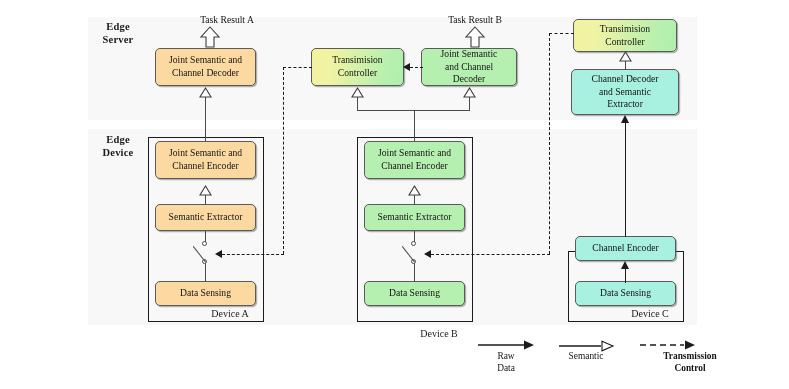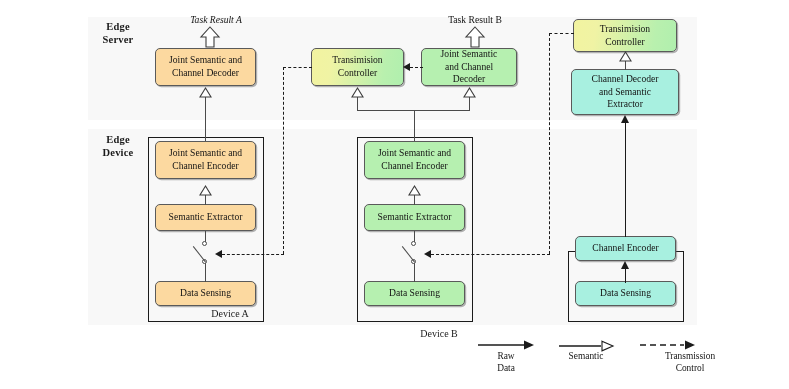--- a/index.html
+++ b/index.html
@@ -167,21 +167,21 @@
 
   <div class="tier-label" style="left:90px; top:20px; width:56px;">
     <div>Edge</div>
     <div>Server</div>
   </div>
   <div class="tier-label" style="left:90px; top:133px; width:56px;">
     <div>Edge</div>
     <div>Device</div>
   </div>
 
-  <div class="callout" style="left:161px; top:14px; width:110px;font-style:italic;">Task Result A</div>
+  <div class="callout" style="left:172px; top:14px; width:110px;">Task Result A</div>
   <div class="block-arrow-up" style="left:200px; top:26px;">
     <svg width="20" height="22" viewBox="0 0 20 22">
       <polygon points="10,1 19,11 14,11 14,21 6,21 6,11 1,11" fill="#ffffff" stroke="#3c3c3c" stroke-width="1.1" stroke-linejoin="miter"></polygon>
     </svg>
   </div>
 
   <div class="callout" style="left:420px; top:14px; width:110px;">Task Result B</div>
   <div class="block-arrow-up" style="left:465px; top:26px;">
     <svg width="20" height="22" viewBox="0 0 20 22">
       <polygon points="10,1 19,11 14,11 14,21 6,21 6,11 1,11" fill="#ffffff" stroke="#3c3c3c" stroke-width="1.1" stroke-linejoin="miter"></polygon>
@@ -206,20 +206,21 @@
   <div class="block fill-orange" style="left:155px; top:281px; width:101px; height:25px;">Data Sensing</div>
 
   <div class="device-box" style="left:357px; top:137px; width:116px; height:185px;"></div>
   <div class="device-caption" style="left:357px; top:328px; width:116px;">Device B</div>
 
   <div class="block fill-green" style="left:364px; top:141px; width:101px; height:38px;">Joint Semantic and Channel Encoder</div>
   <div class="block fill-green" style="left:364px; top:204px; width:101px; height:27px;">Semantic Extractor</div>
   <div class="block fill-green" style="left:364px; top:281px; width:101px; height:25px;">Data Sensing</div>
 
   <div class="device-box" style="left:568px; top:251px; width:116px; height:71px;"></div>
+  <div class="device-caption" style="left:568px; top:308px; width:116px;">Device C</div>
 
   <div class="block fill-cyan" style="left:575px; top:236px; width:101px; height:25px;">Channel Encoder</div>
   <div class="block fill-cyan" style="left:575px; top:281px; width:101px; height:25px;">Data Sensing</div>
 
   <div class="vline" style="left:205px; top:96px; height:45px;"></div>
   <div class="hollow-tri-up" style="left:199px; top:87px;">
     <svg width="13" height="11" viewBox="0 0 13 11">
       <polygon points="6.5,1 12,10 1,10" fill="#ffffff" stroke="#3c3c3c" stroke-width="1.1"></polygon>
     </svg>
   </div>
@@ -315,18 +316,18 @@
   <div class="legend-caption" style="left:531px; top:350px;">
     <div>Semantic</div>
   </div>
 
   <div class="legend-item" style="left:640px; top:340px;">
     <svg width="56" height="10" viewBox="0 0 56 10">
       <line x1="0" y1="5" x2="44" y2="5" stroke="#1b1b1b" stroke-width="1.6" stroke-dasharray="6,4"></line>
       <polygon points="45,0.6 55,5 45,9.4" fill="#1b1b1b"></polygon>
     </svg>
   </div>
-  <div class="legend-caption" style="left:635px; top:350px;">
+  <div class="legend-caption" style="left:635px; top:350px;font-weight:bold;">
     <div>Transmission</div>
     <div>Control</div>
   </div>
 
 </div>
 
 </body></html>

